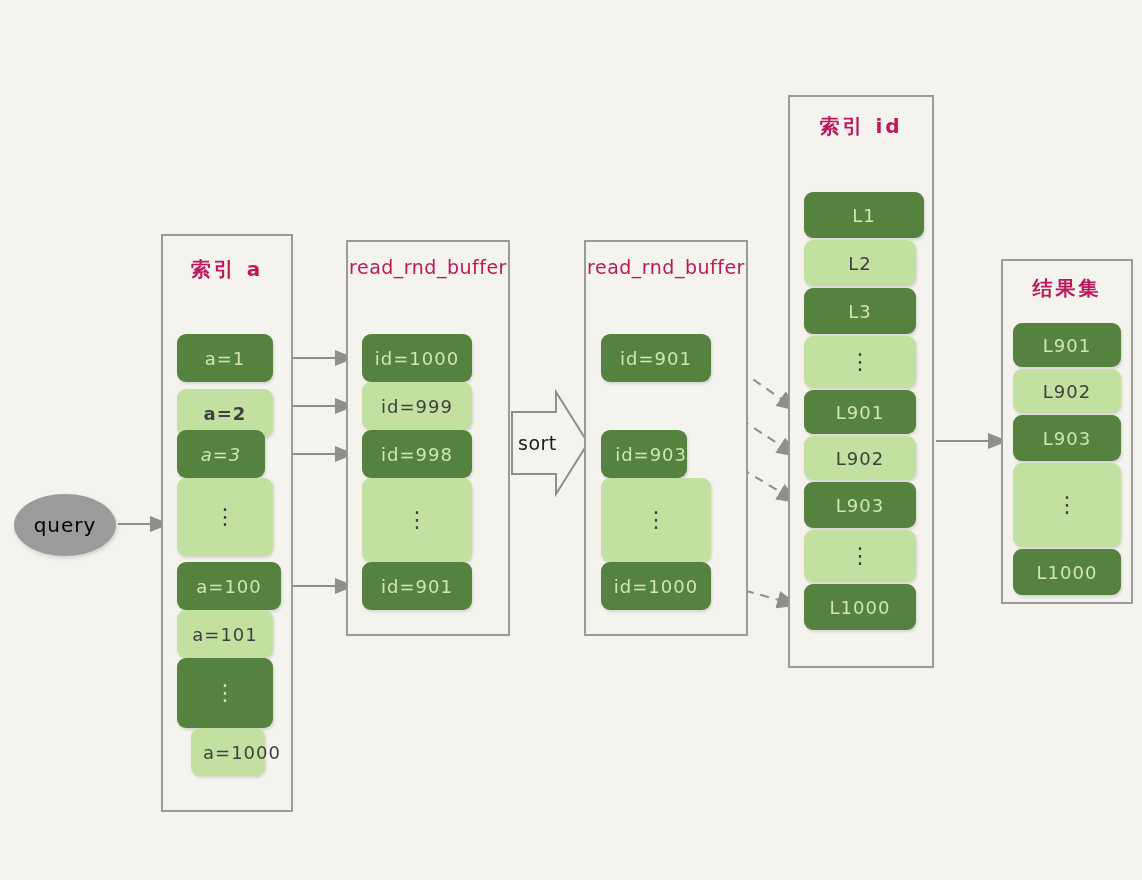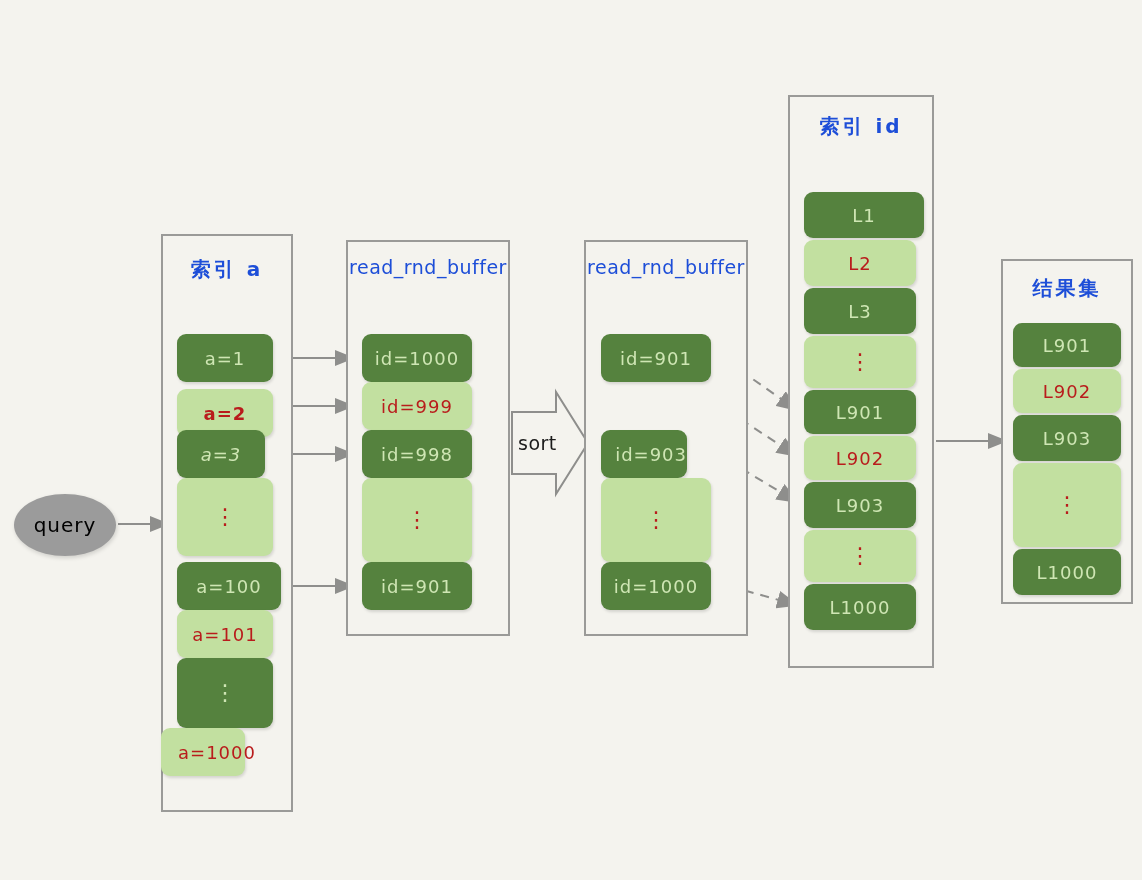--- a/index.html
+++ b/index.html
@@ -24,21 +24,21 @@
     background: #f4f3ee;
     box-sizing: border-box;
   }
   .frame-title {
     position: absolute;
     left: 0;
     right: 0;
     text-align: center;
     font-family: "DejaVu Sans", "Liberation Sans", sans-serif;
     font-size: 19px;
-    color: #1d4ed8;
+    color: #be185d;
     white-space: nowrap;
     letter-spacing: 0.5px;
   }
   .frame-title.cjk {
     font-weight: bold;
     font-size: 20px;
     letter-spacing: 3px;
   }
   
   .cell {
@@ -48,21 +48,21 @@
     display: flex;
     align-items: center;
     justify-content: center;
     font-family: "DejaVu Sans", "Liberation Sans", sans-serif;
     font-size: 18px;
     letter-spacing: 1px;
     color: #d9edc2;
     box-shadow: 1px 2px 3px rgba(0,0,0,0.13);
   }
   .cell.dark { background: #55823e; color: #cfe6b4; }
-  .cell.light { background: #c2e0a0; color: #b91c1c; }
+  .cell.light { background: #c2e0a0; color: #404040; }
   .cell.ell {
     font-size: 22px;
     letter-spacing: 0;
     line-height: 0.55;
     white-space: pre;
   }
   
   .query-node {
     position: absolute;
     border-radius: 50%;
@@ -143,21 +143,21 @@
       <span>a=3</span>
     </div>
   <div class="cell light ell" style="left:177px; top:478px; width:96px; height:78px;"><span>⋮</span></div>
   <div class="cell dark" style="left:177px; top:562px; width:104px; height:48px;">
       <span>a=100</span>
     </div>
   <div class="cell light" style="left:177px; top:610px; width:96px; height:48px;">
       <span>a=101</span>
     </div>
   <div class="cell dark ell" style="left:177px; top:658px; width:96px; height:70px;"><span>⋮</span></div>
-  <div class="cell light" style="left:161px; top:728px; width:84px; height:48px;padding-left:28px;">
+  <div class="cell light" style="left:191px; top:728px; width:74px; height:48px;padding-left:28px;">
       <span>a=1000</span>
     </div>
 
   <div class="frame" style="left:346px; top:240px; width:164px; height:396px;">
     <div class="frame-title" style="top:14px;">read_rnd_buffer</div>
   </div>
   <div class="cell dark" style="left:362px; top:334px; width:110px; height:48px;">
       <span>id=1000</span>
     </div>
   <div class="cell light" style="left:362px; top:382px; width:110px; height:48px;">

